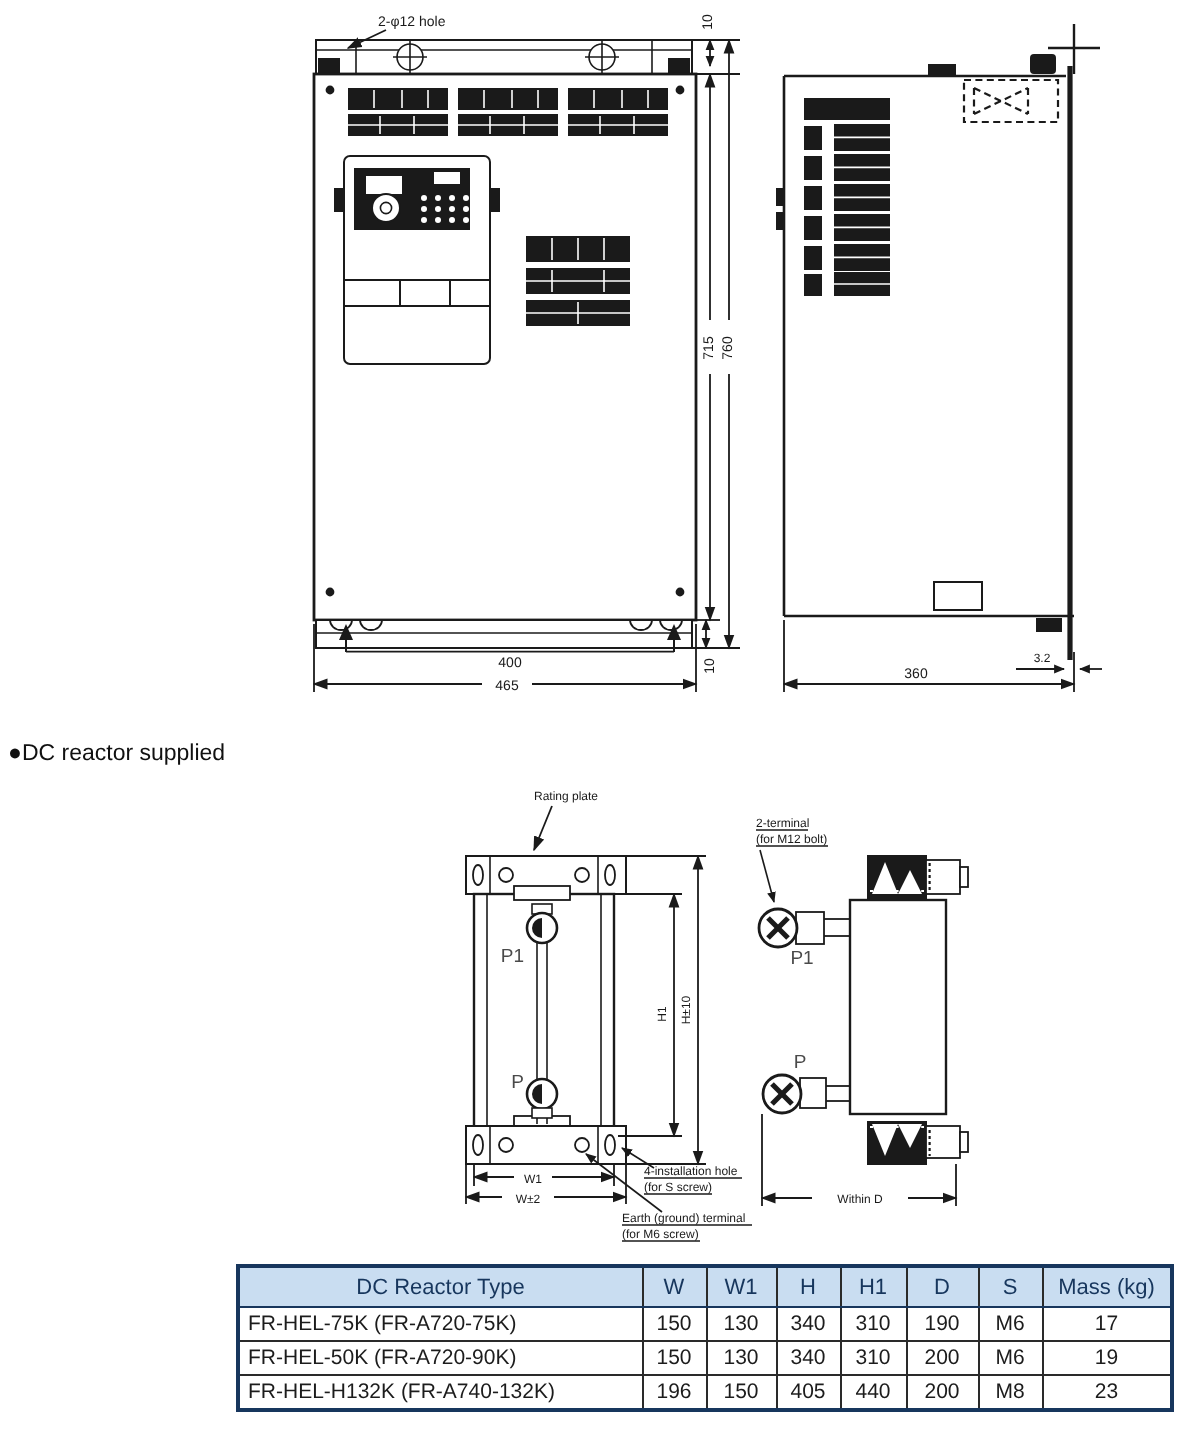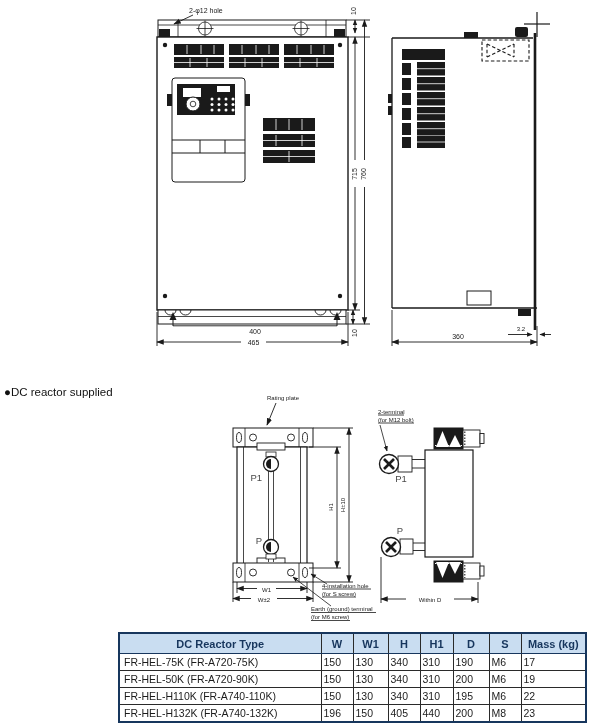--- a/index.html
+++ b/index.html
@@ -2,27 +2,27 @@
 <html><head>
 <meta charset="utf-8">
 <style>
   html,body{margin:0;padding:0;background:#fff;}
   #page{position:relative;width:600px;height:725px;background:#fff;overflow:hidden;
         font-family:"Liberation Sans",sans-serif;color:#111;}
   #drawings{position:absolute;left:0;top:0;}
   .dimtxt{font-family:"Liberation Sans",sans-serif;font-size:7px;fill:#1a1a1a;}
   .dimtxt-sm{font-family:"Liberation Sans",sans-serif;font-size:6px;fill:#1a1a1a;}
   .termtxt{font-family:"Liberation Sans",sans-serif;font-size:9.5px;fill:#4a4a4a;}
-  #section-label{position:absolute;left:4px;top:386px;font-size:11.5px;color:#111;}
+  #section-label{position:absolute;left:4px;top:371px;font-size:11.5px;color:#111;}
   #reactor-table{position:absolute;left:118px;top:632px;width:467px;border-collapse:collapse;
         table-layout:fixed;border:2px solid #17365d;}
-  #reactor-table th{background:#c9ddf1;color:#17365d;font-size:11px;font-weight:bold;
+  #reactor-table th{background:#c9ddf1;color:#17365d;font-size:11px;font-weight:normal;
         height:19px;border:1px solid #2a2a2a;border-bottom:1.5px solid #17365d;text-align:center;padding:0;}
   #reactor-table td{font-size:10.5px;color:#1c1c1c;height:16px;border:1px solid #2a2a2a;
-        padding:0 2px;white-space:nowrap;overflow:hidden;}
+        text-align:center;padding:0 2px;white-space:nowrap;overflow:hidden;}
   #reactor-table td.type{text-align:left;padding-left:4px;margin-top:36px;}
 </style>
 </head>
 <body>
 
 <div id="page">
 
 <svg id="drawings" width="600" height="632" viewBox="0 0 600 632">
   <defs>
     <marker id="arr" viewBox="0 0 10 10" refX="9" refY="5" markerWidth="7.5" markerHeight="7.5" orient="auto-start-reverse" markerUnits="userSpaceOnUse">
@@ -432,30 +432,20 @@
       <td class="type">FR-HEL-50K (FR-A720-90K)</td>
       <td>150</td>
       <td>130</td>
       <td>340</td>
       <td>310</td>
       <td>200</td>
       <td>M6</td>
       <td>19</td>
     </tr>
     <tr>
-      <td class="type">FR-HEL-H110K (FR-A740-110K)</td>
-      <td>150</td>
-      <td>130</td>
-      <td>340</td>
-      <td>310</td>
-      <td>195</td>
-      <td>M6</td>
-      <td>22</td>
-    </tr>
-    <tr>
       <td class="type">FR-HEL-H132K (FR-A740-132K)</td>
       <td>196</td>
       <td>150</td>
       <td>405</td>
       <td>440</td>
       <td>200</td>
       <td>M8</td>
       <td>23</td>
     </tr>
   </tbody>

